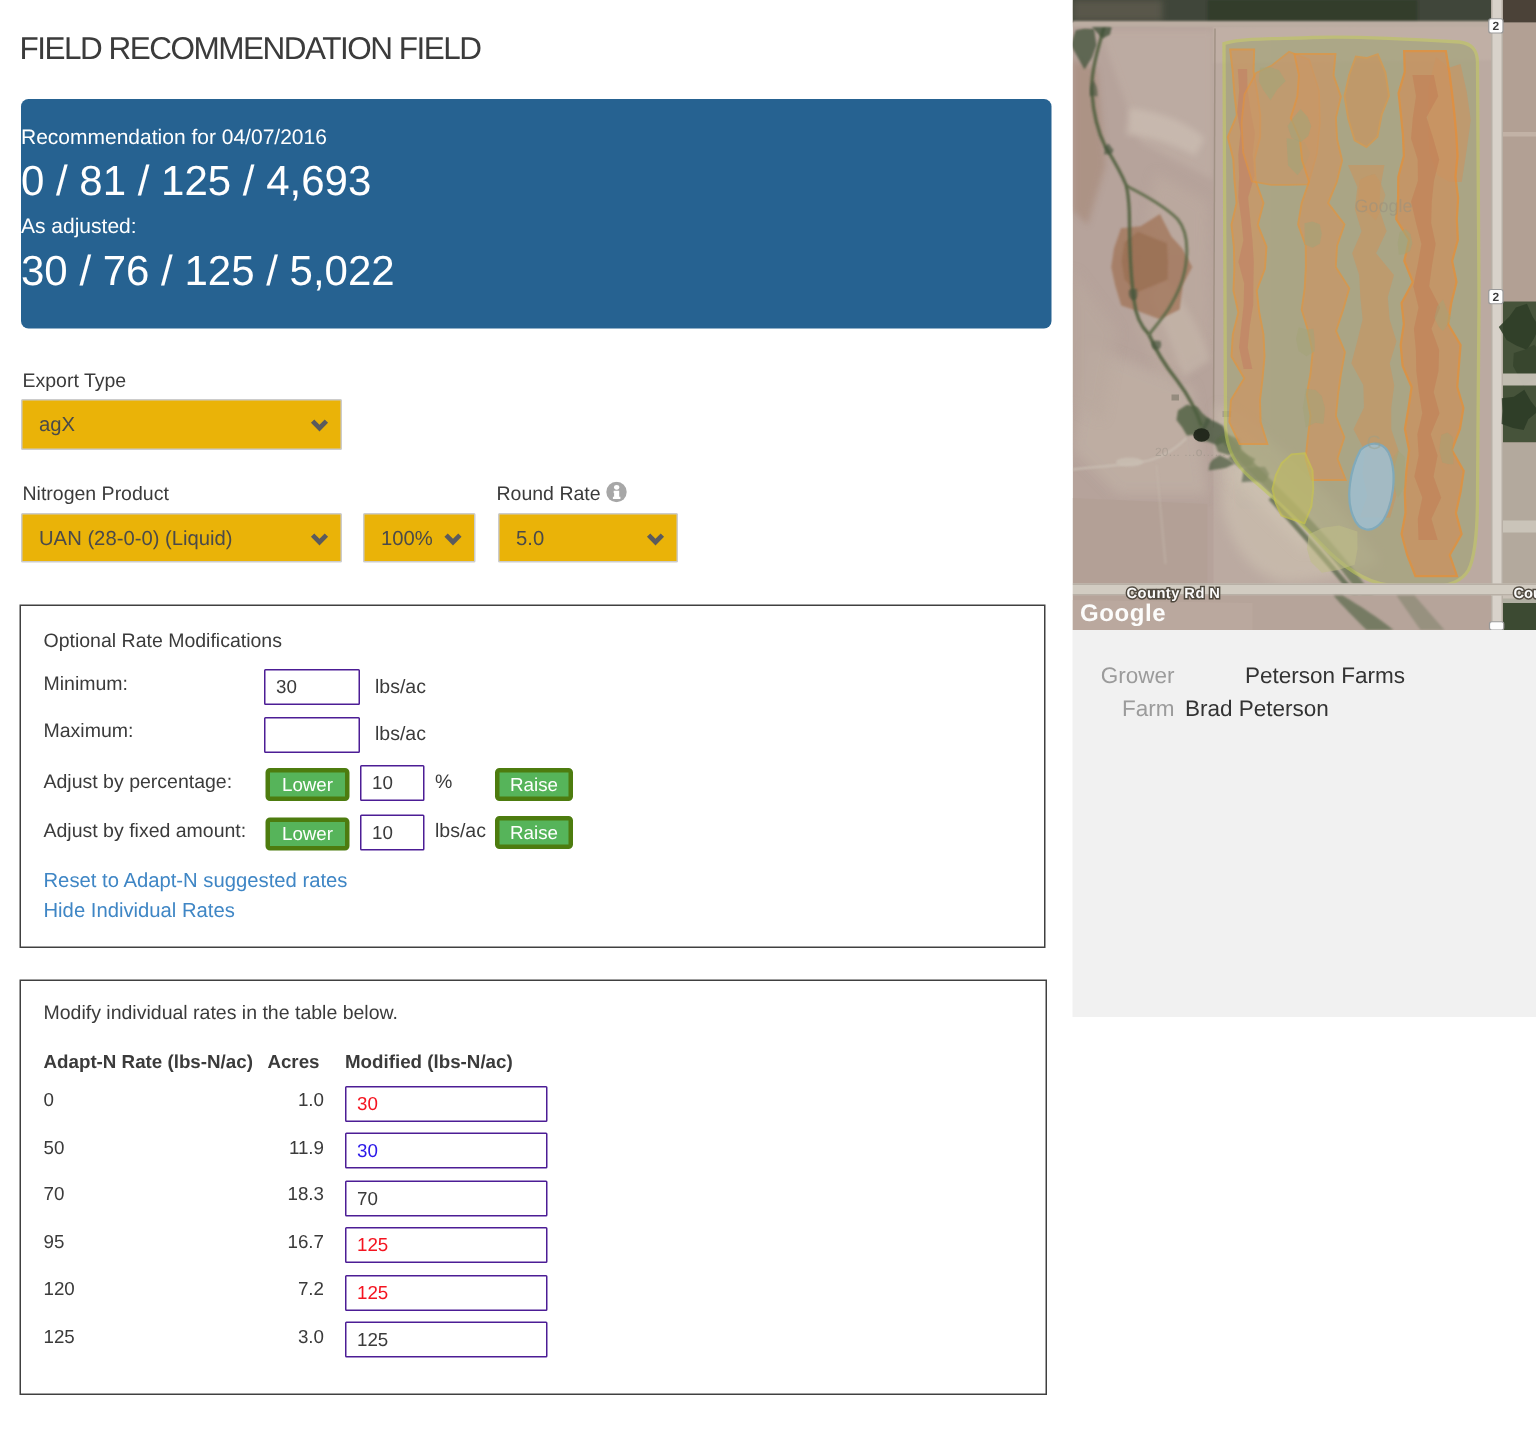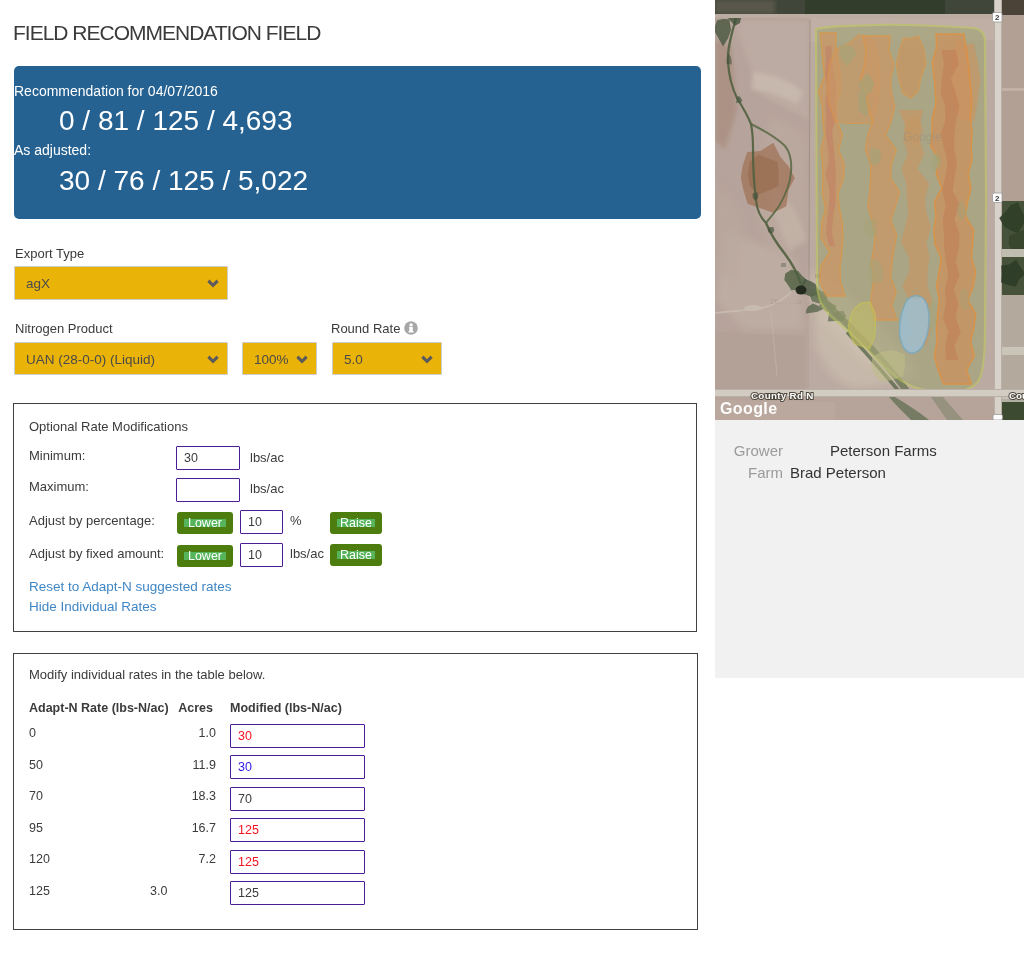--- a/index.html
+++ b/index.html
@@ -1,29 +1,29 @@
 <!DOCTYPE html>
 <html><head>
 <meta charset="utf-8">
 <style>
 * { margin:0; padding:0; box-sizing:border-box; }
 html,body { width:1024px; height:953px; background:#fff; font-family:"Liberation Sans", sans-serif; position:relative; }
 .abs { position:absolute; }
 h1.title { left:13px; top:21px; font-size:21px; font-weight:400; color:#3b3b3b; letter-spacing:-1px; line-height:24px; }
 .bluepanel { left:14px; top:66px; width:687px; height:153px; background:#266291; border-radius:5px; color:#fff; text-align:left; }
 .bp-small { font-size:14px; }
-.bp-big { font-size:28px;padding-left:45px; }
+.bp-big { font-size:28px; }
 label.lab, div.lab { font-size:13px; color:#3b3b3b; line-height:16px; }
 .tbl { font-size:12.5px; color:#3b3b3b; line-height:14px; }
 .sel { border:1px solid #ccc; background:#eab308; border-radius:1px; height:34px; }
 .sel .txt { position:absolute; left:11px; top:50%; transform:translateY(-50%); font-size:13.5px; color:#4a4a4a; }
 .chev { position:absolute; right:8px; top:50%; transform:translateY(-50%); width:12px; height:10px; }
 .box { border:1px solid #404040; background:#fff; }
 .inp { border:1px solid #4c1d95; background:#fff; font-size:12.5px; color:#3b3b3b; padding-left:7px; display:flex; align-items:center; border-radius:1px; }
-.btn { background:#56b45a; border:7px solid #4d7c0f; border-radius:3px; color:#fff; font-size:12.5px; display:flex; align-items:center; justify-content:center; }
+.btn { background:#56b45a; border:3px solid #4d7c0f; border-radius:3px; color:#fff; font-size:12.5px; display:flex; align-items:center; justify-content:center; }
 .link { color:#3f86c5; font-size:13.5px; line-height:16px; }
 .red { color:#f41420; }
 .blue { color:#2b18e8; }
 .infopanel { left:715px; top:420px; width:309px; height:258px; background:#f1f1f1; }
 </style>
 </head>
 <body>
 <h1 class="abs title">FIELD RECOMMENDATION FIELD</h1>
 
 <div class="abs bluepanel">
@@ -55,21 +55,21 @@
   <svg class="chev" viewBox="0 0 12 10">
       <path d="M6,9.6 L0.3,3.9 L2.5,1.6 L6,5.2 L9.5,1.6 L11.7,3.9 Z" fill="#5b5b5d"></path>
     </svg>
 </div>
 <div class="abs sel" style="left:242px; top:342px; width:75px; height:33px;">
   <span class="txt">100%</span>
   <svg class="chev" viewBox="0 0 12 10">
       <path d="M6,9.6 L0.3,3.9 L2.5,1.6 L6,5.2 L9.5,1.6 L11.7,3.9 Z" fill="#5b5b5d"></path>
     </svg>
 </div>
-<div class="abs sel" style="left:332px; top:342px; width:110px; height:33px;padding-left:13px;">
+<div class="abs sel" style="left:332px; top:342px; width:120px; height:33px;padding-left:13px;">
   <span class="txt">5.0</span>
   <svg class="chev" viewBox="0 0 12 10">
       <path d="M6,9.6 L0.3,3.9 L2.5,1.6 L6,5.2 L9.5,1.6 L11.7,3.9 Z" fill="#5b5b5d"></path>
     </svg>
 </div>
 
 <div class="abs box" style="left:13px; top:403px; width:684px; height:229px;"></div>
 <div class="abs lab" style="left:29px; top:419px;">Optional Rate Modifications</div>
 <div class="abs lab" style="left:29px; top:448px;">Minimum:</div>
 <div class="abs inp" style="left:176px; top:446px; width:64px; height:24px;">30</div>
@@ -110,21 +110,21 @@
 
 <div class="abs tbl" style="left:29px; top:821px;">95</div>
 <div class="abs tbl" style="left:150px; top:821px; width:66px; text-align:right;">16.7</div>
 <div class="abs inp red" style="left:230px; top:818px; width:135px; height:24px;">125</div>
 
 <div class="abs tbl" style="left:29px; top:852px;">120</div>
 <div class="abs tbl" style="left:150px; top:852px; width:66px; text-align:right;">7.2</div>
 <div class="abs inp red" style="left:230px; top:850px; width:135px; height:24px;">125</div>
 
 <div class="abs tbl" style="left:29px; top:884px;">125</div>
-<div class="abs tbl" style="left:150px; top:884px; width:66px; text-align:left;">3.0</div>
+<div class="abs tbl" style="left:150px; top:884px; width:66px; text-align:right;">3.0</div>
 <div class="abs inp" style="left:230px; top:881px; width:135px; height:24px;">125</div>
 
 <div class="abs" id="map" style="left:715px; top:0px; width:309px; height:420px; overflow:hidden;">
 <svg width="309" height="420" viewBox="0 0 309 420">
 <defs>
 <filter id="b1" x="-20%" y="-20%" width="140%" height="140%">
           <feGaussianBlur stdDeviation="0.7"></feGaussianBlur>
         </filter>
 <filter id="b2" x="-30%" y="-30%" width="160%" height="160%">
           <feGaussianBlur stdDeviation="2"></feGaussianBlur>

